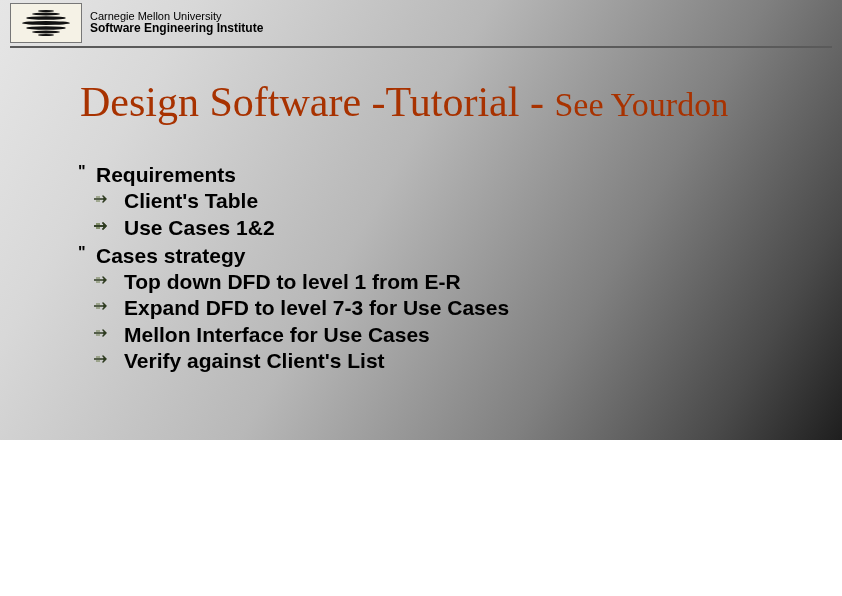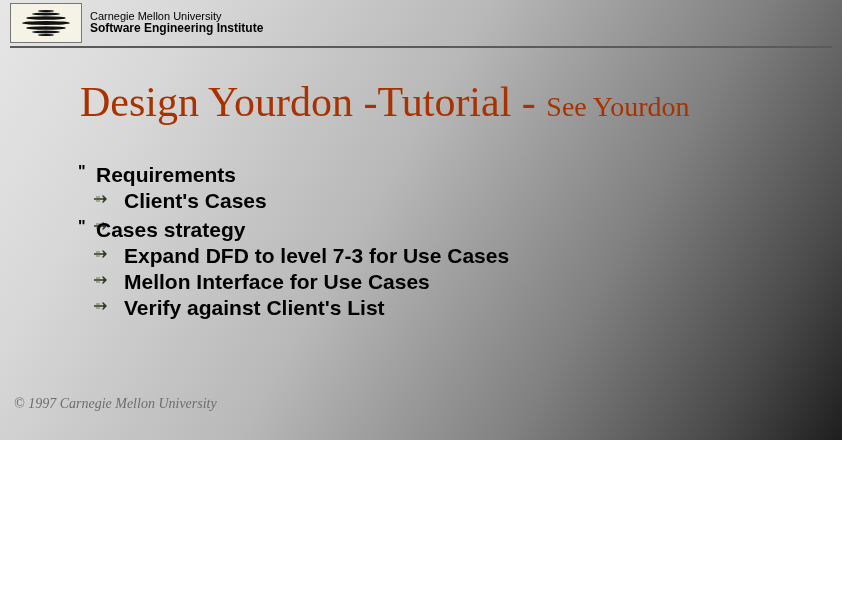--- a/index.html
+++ b/index.html
@@ -63,21 +63,21 @@
   .title {
     position: absolute;
     top: 78px;
     left: 80px;
     font-family: "Times New Roman", Times, serif;
     color: #a83200;
     font-size: 42px;
     white-space: nowrap;
   }
   .title .sub {
-    font-size: 28px;
+    font-size: 34px;
   }
   
   .body {
     position: absolute;
     top: 160px;
     left: 78px;
     right: 120px;
     color: #000;
     font-weight: bold;
     font-size: 21px;
@@ -142,64 +142,84 @@
     </div>
     <div class="header-text">
       <div class="univ">Carnegie Mellon University</div>
       <div class="institute">Software Engineering Institute</div>
     </div>
   </div>
 
   <div class="hr"></div>
 
   <div class="title">
-    <span>Design Yourdon -Tutorial - </span><span class="sub">See Yourdon</span>
+    <span>Design Software -Tutorial - </span><span class="sub">See Yourdon</span>
   </div>
 
   <div class="body">
 
     <div class="lvl1">
       <span class="tick">"</span>
       <span>Requirements</span>
     </div>
     <div class="lvl2-list">
       <div class="lvl2">
         <span class="arrow">
             <svg width="18" height="10">
               <path d="M0 5 L12 5 M12 5 L9 2 M12 5 L9 8 M12 5 L10 4 M12 5 L10 6" stroke="#2d3a1f" stroke-width="1.5" fill="none" stroke-linecap="round"></path>
               <line x1="2" y1="3" x2="6" y2="3" stroke="#6a7a4a" stroke-width="1"></line>
               <line x1="2" y1="7" x2="6" y2="7" stroke="#6a7a4a" stroke-width="1"></line>
             </svg>
           </span>
-        <span class="lvl2-text">Client's Cases</span>
-      </div>
-      <div class="lvl2">
-        <span class="arrow">
-            <svg width="18" height="10">
-              <path d="M0 5 L12 5 M12 5 L9 2 M12 5 L9 8 M12 5 L10 4 M12 5 L10 6" stroke="#2d3a1f" stroke-width="1.5" fill="none" stroke-linecap="round"></path>
-              <line x1="2" y1="3" x2="6" y2="3" stroke="#6a7a4a" stroke-width="1"></line>
-              <line x1="2" y1="7" x2="6" y2="7" stroke="#6a7a4a" stroke-width="1"></line>
-            </svg>
-          </span>
+        <span class="lvl2-text">Client's Table</span>
+      </div>
+      <div class="lvl2">
+        <span class="arrow">
+            <svg width="18" height="10">
+              <path d="M0 5 L12 5 M12 5 L9 2 M12 5 L9 8 M12 5 L10 4 M12 5 L10 6" stroke="#2d3a1f" stroke-width="1.5" fill="none" stroke-linecap="round"></path>
+              <line x1="2" y1="3" x2="6" y2="3" stroke="#6a7a4a" stroke-width="1"></line>
+              <line x1="2" y1="7" x2="6" y2="7" stroke="#6a7a4a" stroke-width="1"></line>
+            </svg>
+          </span>
+      </div>
+      <div class="lvl2">
+        <span class="arrow">
+            <svg width="18" height="10">
+              <path d="M0 5 L12 5 M12 5 L9 2 M12 5 L9 8 M12 5 L10 4 M12 5 L10 6" stroke="#2d3a1f" stroke-width="1.5" fill="none" stroke-linecap="round"></path>
+              <line x1="2" y1="3" x2="6" y2="3" stroke="#6a7a4a" stroke-width="1"></line>
+              <line x1="2" y1="7" x2="6" y2="7" stroke="#6a7a4a" stroke-width="1"></line>
+            </svg>
+          </span>
+        <span class="lvl2-text">Use Cases 1&amp;2</span>
       </div>
     </div>
 
     <div class="lvl1">
       <span class="tick">"</span>
       <span>Cases strategy</span>
     </div>
     <div class="lvl2-list">
       <div class="lvl2">
         <span class="arrow">
             <svg width="18" height="10">
               <path d="M0 5 L12 5 M12 5 L9 2 M12 5 L9 8 M12 5 L10 4 M12 5 L10 6" stroke="#2d3a1f" stroke-width="1.5" fill="none" stroke-linecap="round"></path>
               <line x1="2" y1="3" x2="6" y2="3" stroke="#6a7a4a" stroke-width="1"></line>
               <line x1="2" y1="7" x2="6" y2="7" stroke="#6a7a4a" stroke-width="1"></line>
             </svg>
           </span>
+        <span class="lvl2-text">Top down DFD to level 1 from E-R</span>
+      </div>
+      <div class="lvl2">
+        <span class="arrow">
+            <svg width="18" height="10">
+              <path d="M0 5 L12 5 M12 5 L9 2 M12 5 L9 8 M12 5 L10 4 M12 5 L10 6" stroke="#2d3a1f" stroke-width="1.5" fill="none" stroke-linecap="round"></path>
+              <line x1="2" y1="3" x2="6" y2="3" stroke="#6a7a4a" stroke-width="1"></line>
+              <line x1="2" y1="7" x2="6" y2="7" stroke="#6a7a4a" stroke-width="1"></line>
+            </svg>
+          </span>
         <span class="lvl2-text">Expand DFD to level 7-3 for Use Cases</span>
       </div>
       <div class="lvl2">
         <span class="arrow">
             <svg width="18" height="10">
               <path d="M0 5 L12 5 M12 5 L9 2 M12 5 L9 8 M12 5 L10 4 M12 5 L10 6" stroke="#2d3a1f" stroke-width="1.5" fill="none" stroke-linecap="round"></path>
               <line x1="2" y1="3" x2="6" y2="3" stroke="#6a7a4a" stroke-width="1"></line>
               <line x1="2" y1="7" x2="6" y2="7" stroke="#6a7a4a" stroke-width="1"></line>
             </svg>
           </span>
@@ -211,15 +231,14 @@
               <path d="M0 5 L12 5 M12 5 L9 2 M12 5 L9 8 M12 5 L10 4 M12 5 L10 6" stroke="#2d3a1f" stroke-width="1.5" fill="none" stroke-linecap="round"></path>
               <line x1="2" y1="3" x2="6" y2="3" stroke="#6a7a4a" stroke-width="1"></line>
               <line x1="2" y1="7" x2="6" y2="7" stroke="#6a7a4a" stroke-width="1"></line>
             </svg>
           </span>
         <span class="lvl2-text">Verify against Client's List</span>
       </div>
     </div>
   </div>
 
-  <div class="footer">© 1997 Carnegie Mellon University</div>
 
 </div>
 
 </body></html>

